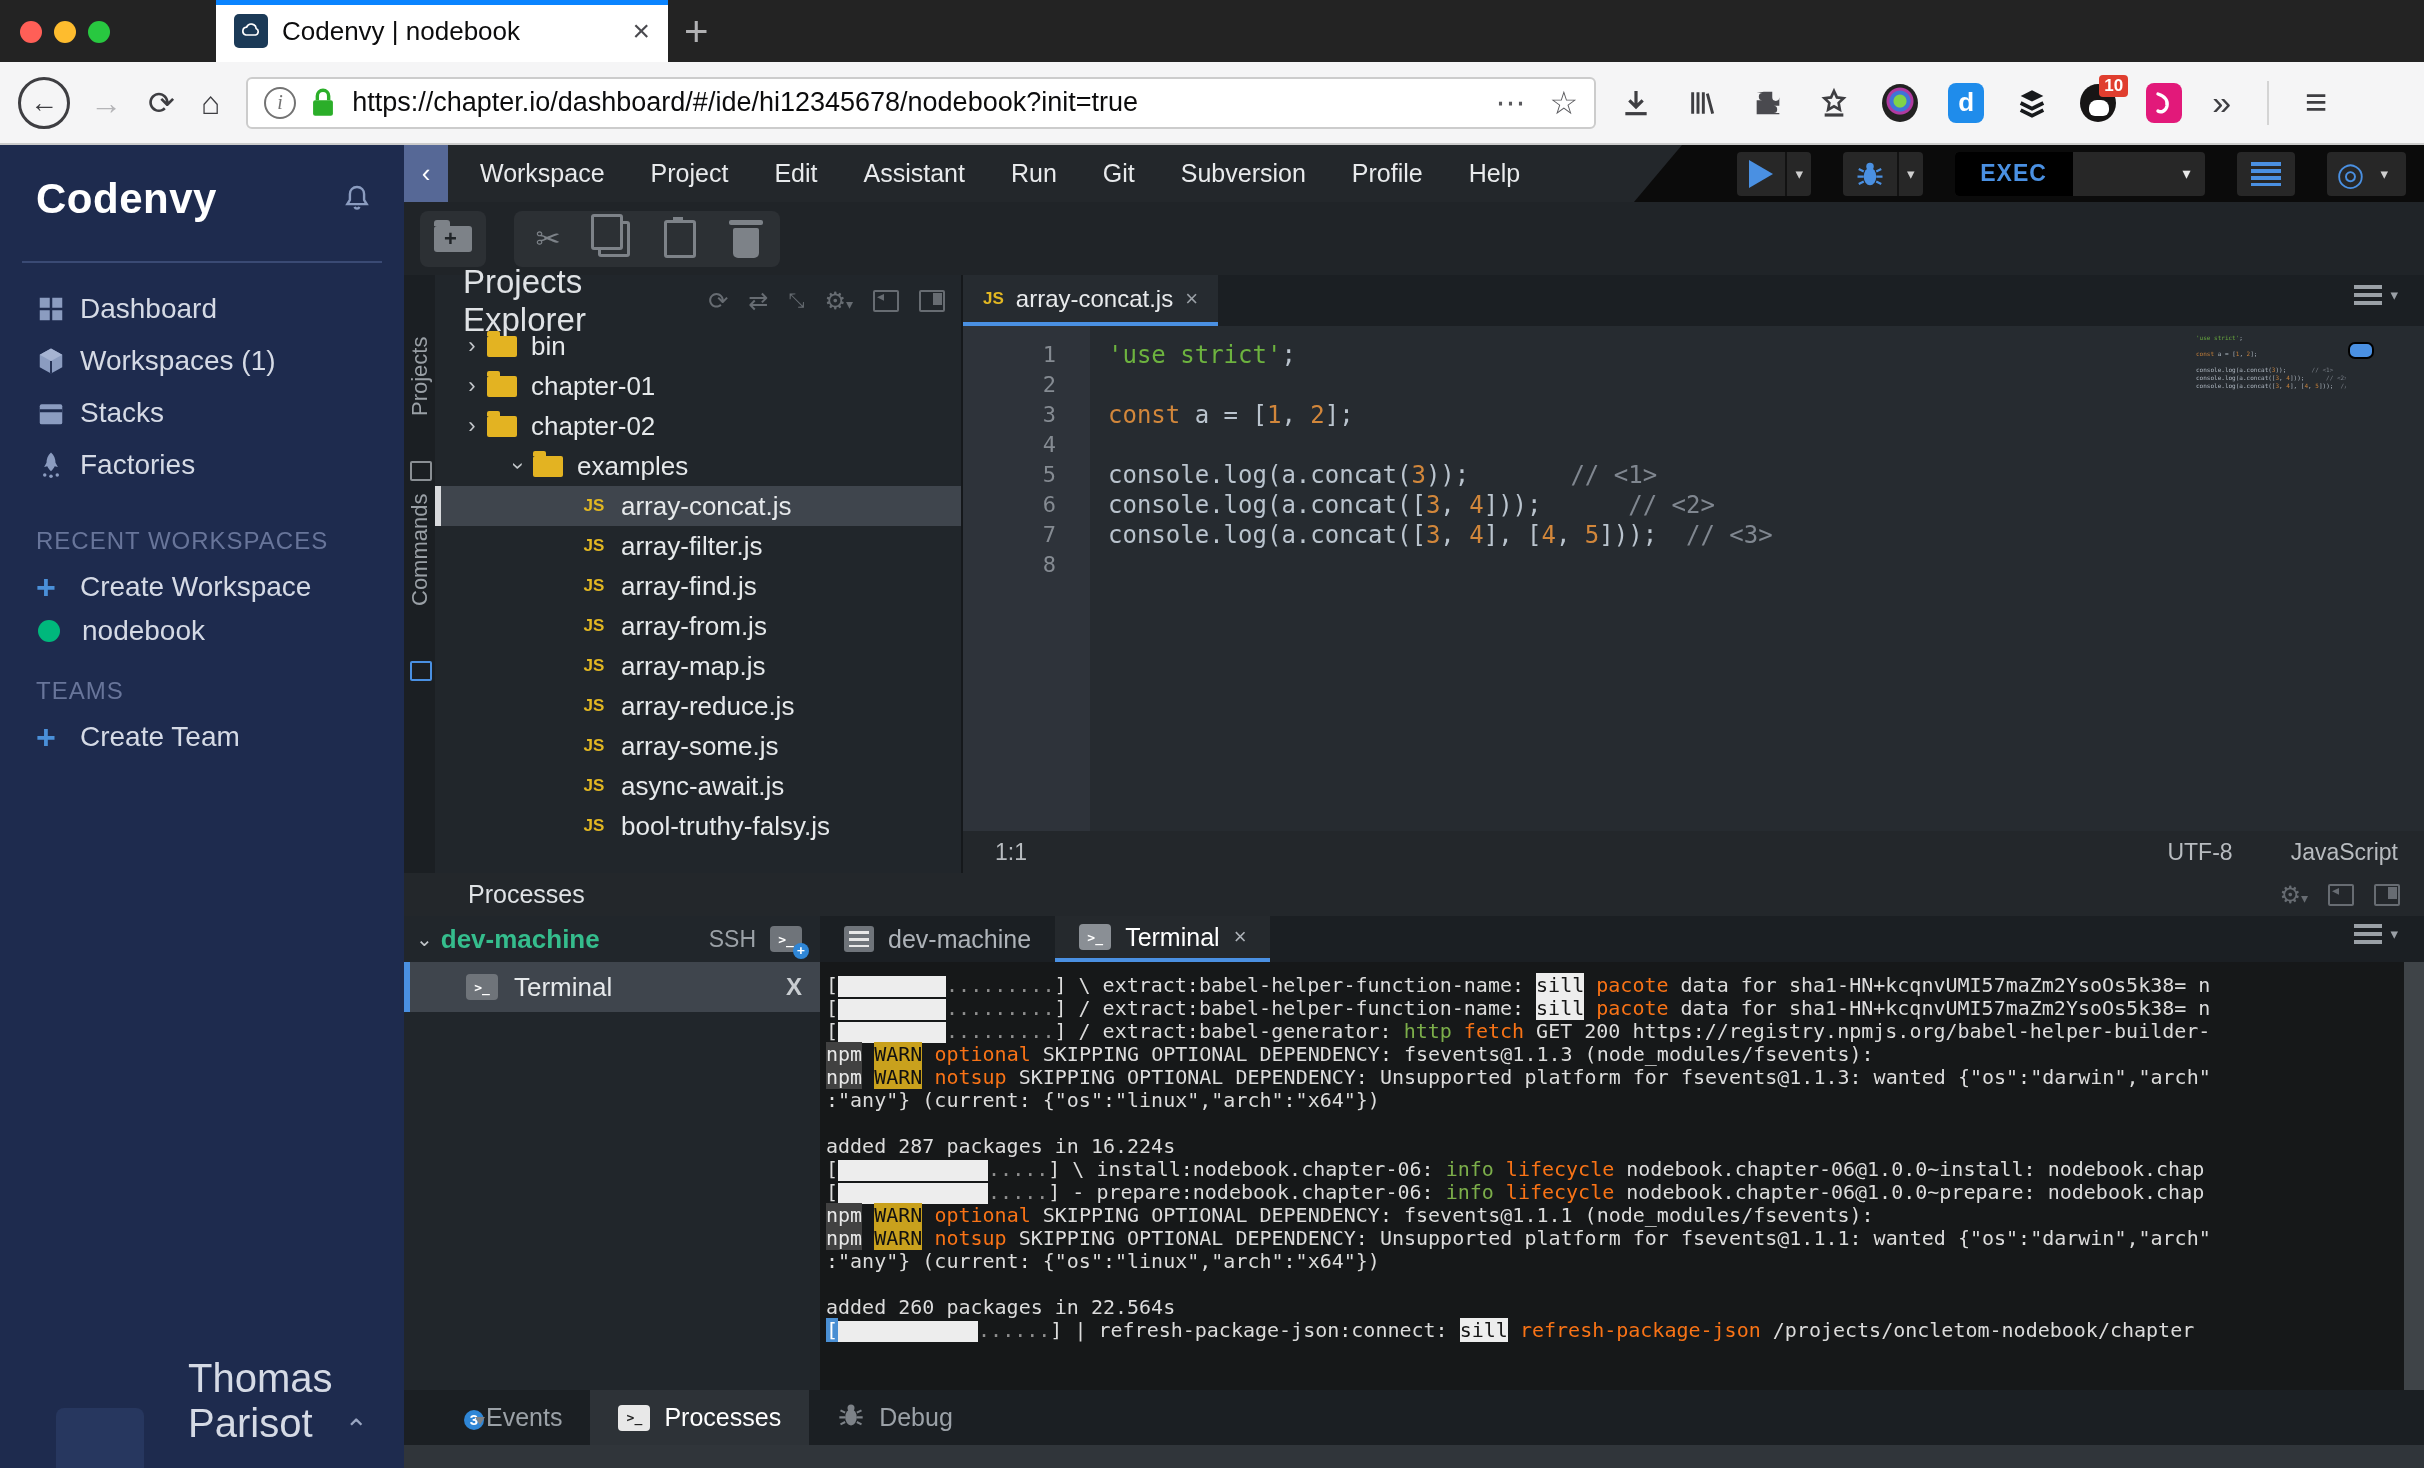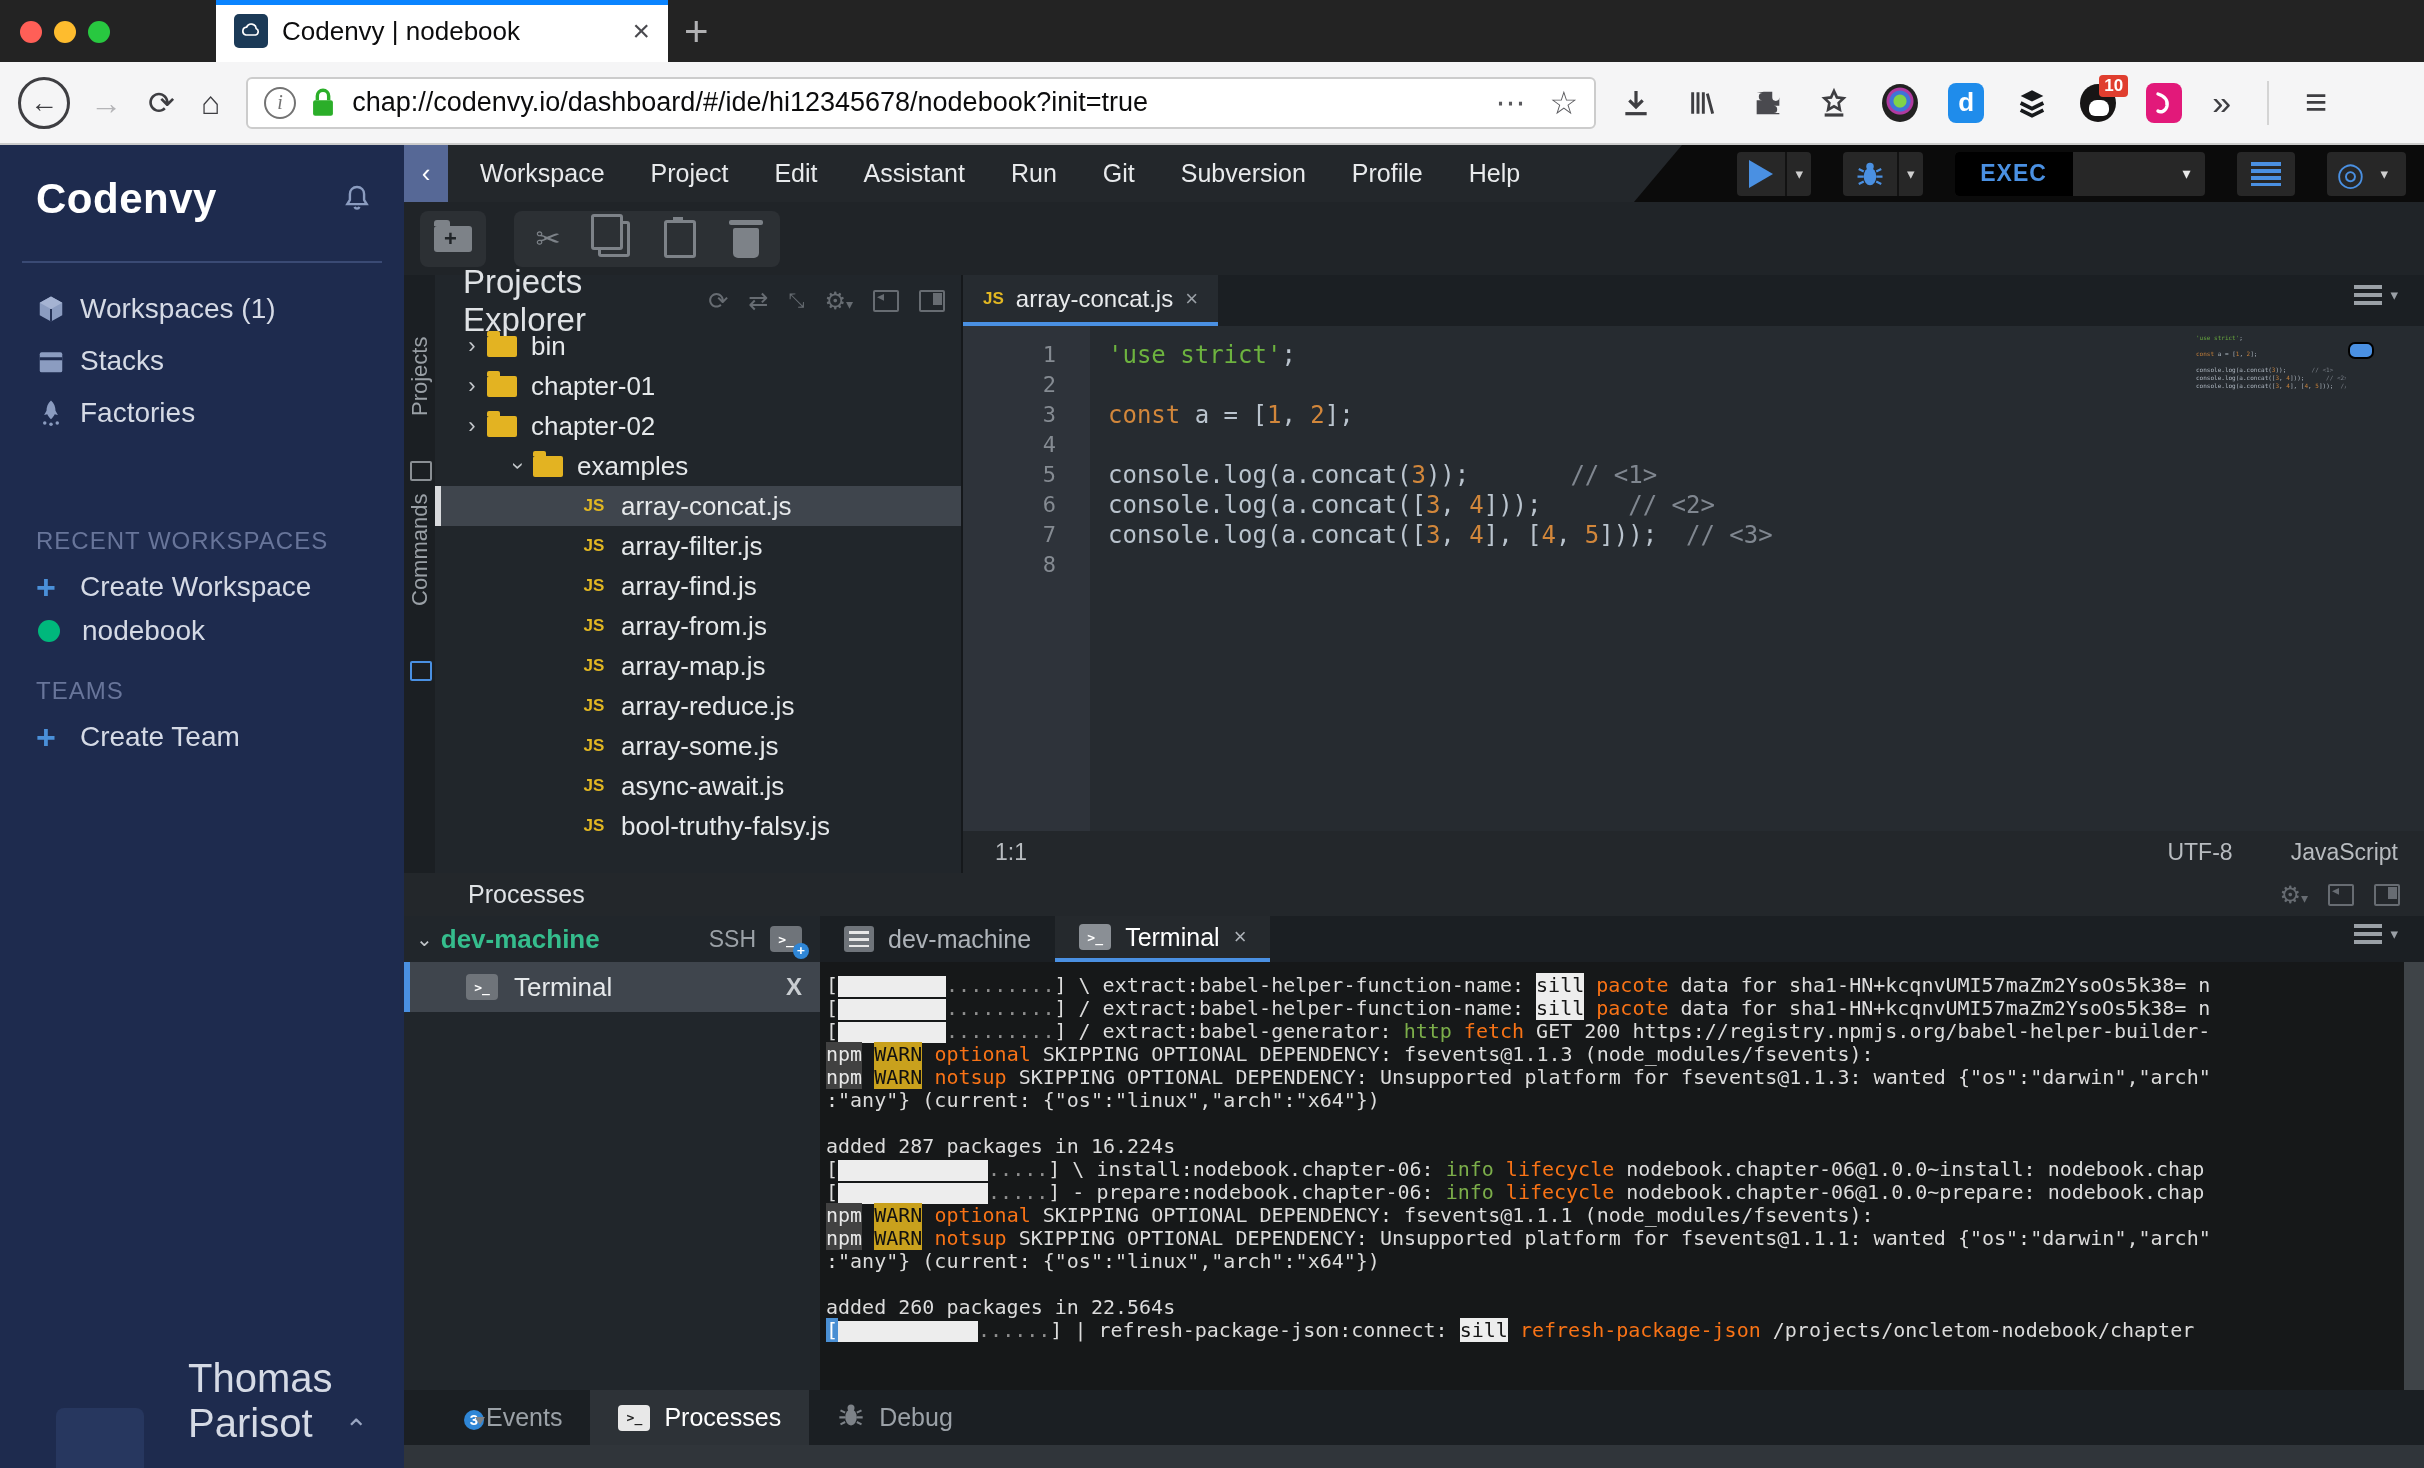--- a/index.html
+++ b/index.html
@@ -209,21 +209,21 @@
     <span class="navbtn circle">←</span>
     <span class="navbtn dim">→</span>
     <span class="navbtn">⟳</span>
     <span class="navbtn">⌂</span>
     <div class="urlbar">
       <span class="info-i">i</span>
       <svg width="30" height="34" viewBox="0 0 20 24" style="margin-left:12px;flex:none">
         <rect x="3" y="10" width="14" height="11" rx="1.5" fill="#2bae29"></rect>
         <path d="M6 10V7a4 4 0 0 1 8 0v3" fill="none" stroke="#2bae29" stroke-width="2.4"></path>
       </svg>
-      <span class="url-text">chap://codenvy.io/dashboard/#/ide/hi12345678/nodebook?init=true</span>
+      <span class="url-text">https://chapter.io/dashboard/#/ide/hi12345678/nodebook?init=true</span>
       <span class="url-more">⋯</span>
       <span class="url-star">☆</span>
     </div>
     <div class="ext-icons">
       <span class="exticon">
         <svg width="32" height="32" viewBox="0 0 24 24">
             <path d="M12 3v11M7 10l5 5 5-5" fill="none" stroke="#3e3e42" stroke-width="2.4"></path>
             <path d="M4 20h16" stroke="#3e3e42" stroke-width="2.4"></path>
           </svg>
       </span>
@@ -279,20 +279,31 @@
     <div class="sidebar">
       <div class="logo-row">
         <span class="logo">Codenvy</span>
         <svg width="34" height="36" viewBox="0 0 24 24">
           <path d="M12 3.5c-3 0-5 2.2-5 5v4.2L5.2 15.6h13.6L17 12.7V8.5c0-2.8-2-5-5-5z" fill="none" stroke="#8b9cc0" stroke-width="1.7"></path>
           <path d="M10.3 17.5a1.8 1.8 0 0 0 3.4 0" fill="none" stroke="#8b9cc0" stroke-width="1.7"></path>
         </svg>
       </div>
       <div class="sb-divider"></div>
       <div class="sb-items">
+          <div class="sb-item">
+            <span class="ic">
+              <svg width="30" height="30" viewBox="0 0 24 24">
+                <rect x="3" y="3" width="8" height="8" fill="#8b9cc0"></rect>
+                <rect x="13" y="3" width="8" height="8" fill="#8b9cc0"></rect>
+                <rect x="3" y="13" width="8" height="8" fill="#8b9cc0"></rect>
+                <rect x="13" y="13" width="8" height="8" fill="#8b9cc0"></rect>
+              </svg>
+            </span>
+            <span>Dashboard</span>
+          </div>
           <div class="sb-item">
             <span class="ic">
               <svg width="30" height="30" viewBox="0 0 24 24">
                 <path d="M12 2l9 5v10l-9 5-9-5V7z" fill="#8b9cc0"></path>
                 <path d="M12 2l9 5-9 5-9-5z" fill="#a5b3d2"></path>
                 <path d="M12 12v10" stroke="#1e2b4e" stroke-width="1.5"></path>
               </svg>
             </span>
             <span>Workspaces (1)</span>
           </div>

